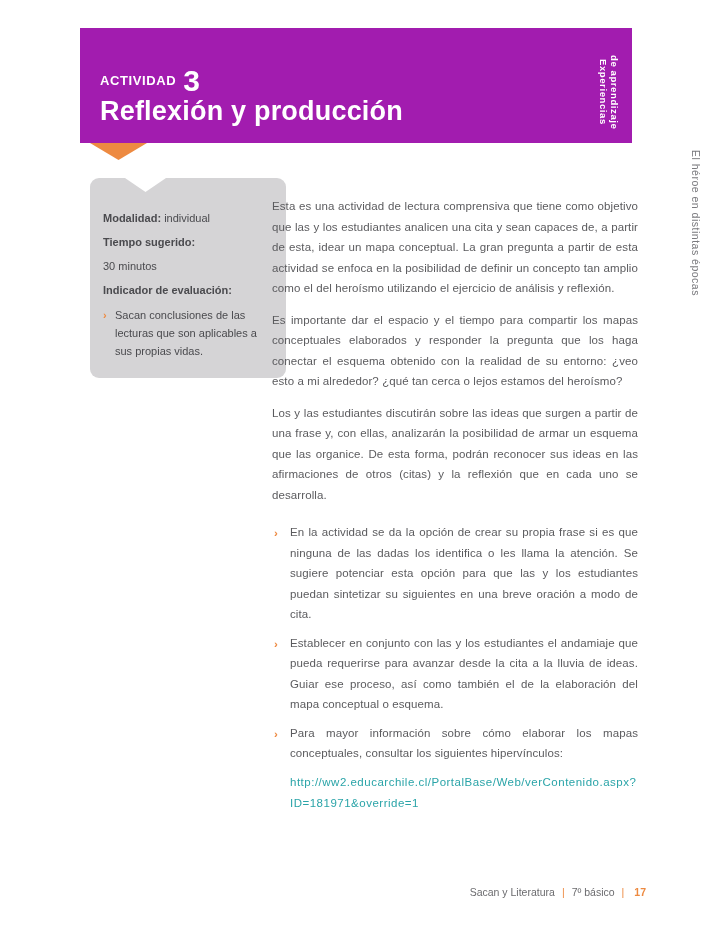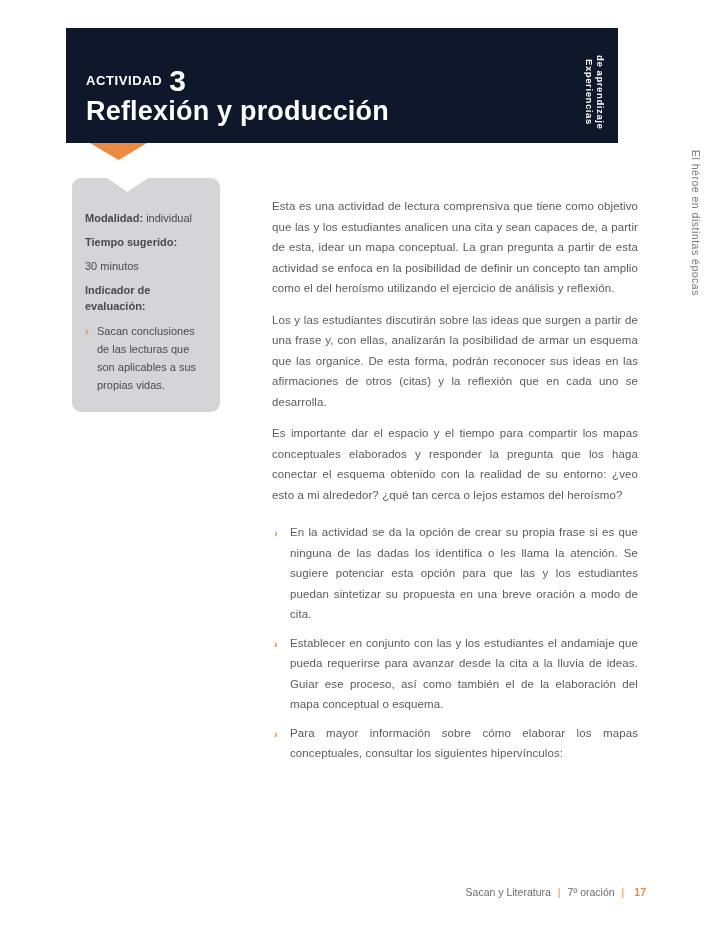--- a/index.html
+++ b/index.html
@@ -3,21 +3,21 @@
 <meta charset="utf-8">
 <style>
   html,body{margin:0;padding:0;background:#ffffff;}
   .page{
     position:relative;width:720px;height:935px;background:#ffffff;
     font-family:"Liberation Sans",sans-serif;overflow:hidden;
     -webkit-font-smoothing:antialiased;
   }
 
   
-  .banner{position:absolute;left:66px;top:28px;width:552px;height:115px;background:#0f172a;}
+  .banner{position:absolute;left:80px;top:28px;width:552px;height:115px;background:#a21caf;}
   .activity-row{position:absolute;left:20px;top:36px;color:#ffffff;white-space:nowrap;}
   .activity-label{font-size:13px;font-weight:bold;letter-spacing:.6px;vertical-align:6px;}
   .activity-number{font-size:30px;font-weight:bold;margin-left:7px;}
   .activity-title{position:absolute;left:20px;top:68px;color:#ffffff;font-size:27px;font-weight:bold;letter-spacing:.2px;}
   .banner-pointer{position:absolute;left:90px;top:143px;width:57px;height:17px;background:#ED8A41;
     clip-path:polygon(0 0,100% 0,50% 100%);}
 
   
   .side-tab{
     position:absolute;right:12px;top:18px;height:92px;
@@ -27,21 +27,21 @@
   }
   .side-tab span{display:block;}
   .side-margin-text{
     position:absolute;right:18px;top:150px;
     writing-mode:vertical-lr;text-orientation:mixed;
     color:#7A7A7E;font-size:10.5px;letter-spacing:.5px;
   }
 
   
   .info-box{
-    position:absolute;left:72px;top:178px;width:148px;min-height:190px;
+    position:absolute;left:90px;top:178px;width:196px;min-height:190px;
     background:#D5D4D6;border-radius:9px;box-sizing:border-box;
     padding:32px 13px 18px 13px;color:#4A4A4E;
   }
   .info-notch{position:absolute;top:0;left:35px;width:41px;height:14px;background:#ffffff;
     clip-path:polygon(0 0,100% 0,50% 100%);}
   .info-row{font-size:11px;line-height:16px;margin-bottom:8px;}
   .info-row b{font-weight:bold;}
   .info-bullet{position:relative;padding-left:12px;font-size:11px;line-height:18px;margin-top:2px;}
   .info-bullet .marker{position:absolute;left:0;top:0;color:#ED8A41;font-weight:bold;}
 
@@ -95,39 +95,40 @@
       <b>Indicador de evaluación:</b>
     </div>
     <div class="info-bullet">
       <span class="marker">›</span>
       <span>Sacan conclusiones de las lecturas que son aplicables a sus propias vidas.</span>
     </div>
   </div>
 
   <div class="content">
     <p>Esta es una actividad de lectura comprensiva que tiene como objetivo que las y los estudiantes analicen una cita y sean capaces de, a partir de esta, idear un mapa conceptual. La gran pregunta a partir de esta actividad se enfoca en la posibilidad de definir un concepto tan amplio como el del heroísmo utilizando el ejercicio de análisis y reflexión.</p>
+    <p>Es importante dar el espacio y el tiempo para compartir los mapas conceptuales elaborados y responder la pregunta que los haga conectar el esquema obtenido con la realidad de su entorno: ¿veo esto a mi alrededor? ¿qué tan cerca o lejos estamos del heroísmo?</p>
     <p>Los y las estudiantes discutirán sobre las ideas que surgen a partir de una frase y, con ellas, analizarán la posibilidad de armar un esquema que las organice. De esta forma, podrán reconocer sus ideas en las afirmaciones de otros (citas) y la reflexión que en cada uno se desarrolla.</p>
-    <p>Es importante dar el espacio y el tiempo para compartir los mapas conceptuales elaborados y responder la pregunta que los haga conectar el esquema obtenido con la realidad de su entorno: ¿veo esto a mi alrededor? ¿qué tan cerca o lejos estamos del heroísmo?</p>
 
     <ul class="bullets">
       <li>
         <span class="marker">›</span>
-        <span>En la actividad se da la opción de crear su propia frase si es que ninguna de las dadas los identifica o les llama la atención. Se sugiere potenciar esta opción para que las y los estudiantes puedan sintetizar su propuesta en una breve oración a modo de cita.</span>
+        <span>En la actividad se da la opción de crear su propia frase si es que ninguna de las dadas los identifica o les llama la atención. Se sugiere potenciar esta opción para que las y los estudiantes puedan sintetizar su siguientes en una breve oración a modo de cita.</span>
       </li>
       <li>
         <span class="marker">›</span>
         <span>Establecer en conjunto con las y los estudiantes el andamiaje que pueda requerirse para avanzar desde la cita a la lluvia de ideas. Guiar ese proceso, así como también el de la elaboración del mapa conceptual o esquema.</span>
       </li>
       <li>
         <span class="marker">›</span>
         <span>Para mayor información sobre cómo elaborar los mapas conceptuales, consultar los siguientes hipervínculos:</span>
       </li>
     </ul>
 
     <div class="links">
+      <a href="#">http://ww2.educarchile.cl/PortalBase/Web/verContenido.aspx?ID=181971&amp;override=1</a>
     </div>
   </div>
 
   <div class="footer">
-    <span>Sacan y Literatura</span><span class="sep">|</span><span>7º oración</span><span class="sep2">|</span><span class="page-num">17</span>
+    <span>Sacan y Literatura</span><span class="sep">|</span><span>7º básico</span><span class="sep2">|</span><span class="page-num">17</span>
   </div>
 
 </div>
 
 </body></html>

